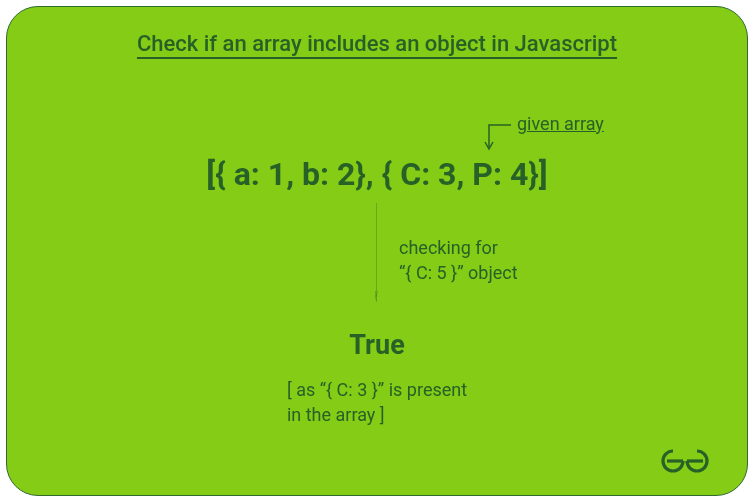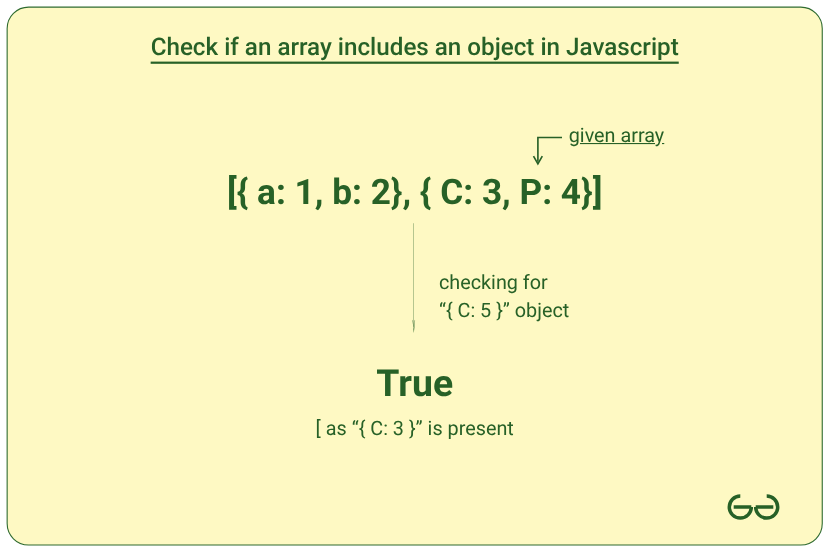--- a/index.html
+++ b/index.html
@@ -8,23 +8,23 @@
     height: 502px;
     background: #ffffff;
     font-family: -apple-system, BlinkMacSystemFont, "Segoe UI", Roboto, Helvetica, Arial, sans-serif;
     display: flex;
     align-items: center;
     justify-content: center;
   }
   .card {
     width: 742px;
     height: 490px;
-    background: #fef9c3;
+    background: #84cc16;
     border: 1px solid #2f6b2f;
-    border-radius: 20px;
+    border-radius: 32px;
     position: relative;
     color: #276127;
   }
   .title {
     position: absolute;
     top: 24px;
     left: 50%;
     transform: translateX(-50%);
     font-size: 22px;
     font-weight: 500;
@@ -62,32 +62,32 @@
   .arrow-down {
     position: absolute;
     top: 196px;
     left: 369px;
     width: 2px;
     height: 100px;
     pointer-events: none;
   }
   .checking-label {
     position: absolute;
-    top: 238px;
+    top: 228px;
     left: 392px;
     font-size: 18px;
     line-height: 1.4;
     font-weight: 400;
   }
   .result {
     position: absolute;
     top: 322px;
     left: 50%;
     transform: translateX(-50%);
-    font-size: 34px;
+    font-size: 27px;
     font-weight: 700;
   }
   .explain {
     position: absolute;
     top: 370px;
     left: 50%;
     transform: translateX(-50%);
     font-size: 18px;
     line-height: 1.4;
     text-align: left;
@@ -125,20 +125,21 @@
 
   <div class="checking-label">
     <span>checking for</span><br>
     <span>“{ C: 5 }” object</span>
   </div>
 
   <div class="result">True</div>
 
   <div class="explain">
     <span>[ as “{ C: 3 }” is present</span><br>
+    <span>in the array ]</span>
   </div>
 
   <svg class="logo" viewBox="0 0 52 28">
     <g fill="none" stroke="#276127" stroke-width="3.2">
       <path d="M24 14 A10 10 0 1 1 14 4"></path>
       <line x1="8" y1="14" x2="24" y2="14"></line>
       <path d="M28 14 A10 10 0 1 0 38 4"></path>
       <line x1="28" y1="14" x2="44" y2="14"></line>
     </g>
   </svg>

